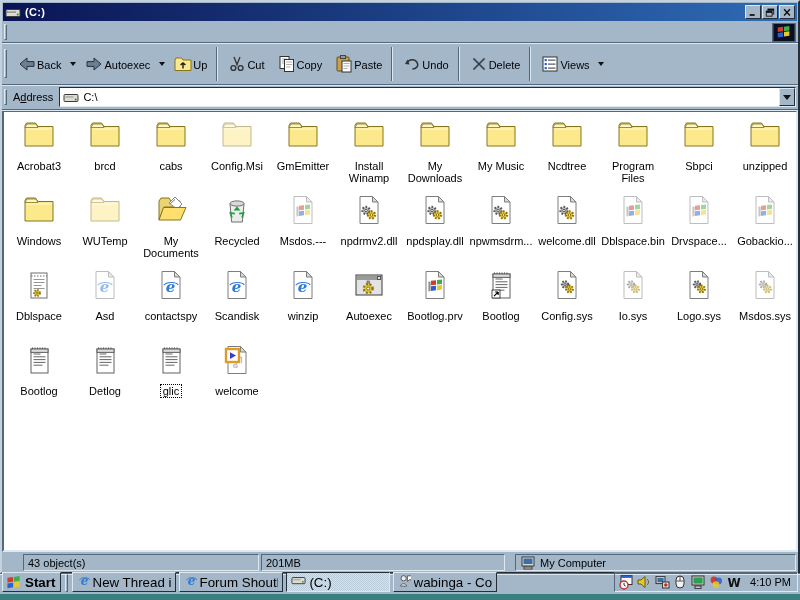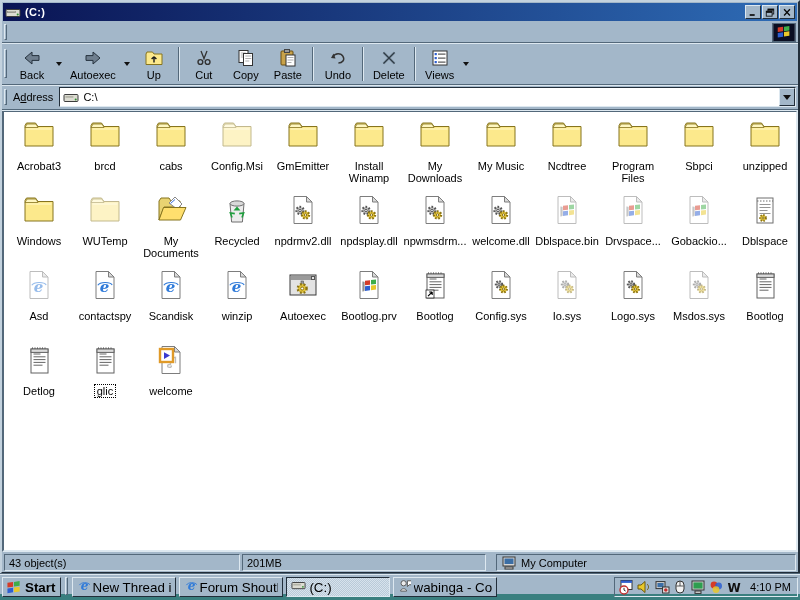--- a/index.html
+++ b/index.html
@@ -26,21 +26,21 @@
   .bar{display:flex;align-items:center;position:relative;border-bottom:1px solid var(--shadow);box-shadow:0 1px 0 var(--hilite);}
   .grip{width:3px;height:80%;margin:0 4px 0 2px;border:1px solid;border-color:var(--hilite) var(--shadow) var(--shadow) var(--hilite);flex:none;}
 
   .menubar{height:21px;}
   .menu-item{padding:3px 7px;cursor:default;}
   .menu-item u{text-decoration:underline;}
   .throbber{margin-left:auto;margin-right:2px;width:24px;height:19px;flex:none;border:1px solid var(--shadow);}
   .throbber svg{width:100%;height:100%;display:block;}
 
   .toolbar{height:42px;padding:2px 0;}
-  .tb-btn{display:flex;flex-direction:column;align-items:center;justify-content:center;height:37px;min-width:42px;padding:1px 5px 0;border:1px solid transparent;}
+  .tb-btn{display:flex;flex-direction:row;align-items:center;justify-content:center;height:37px;min-width:42px;padding:1px 5px 0;border:1px solid transparent;}
   .tb-btn .ticn{width:20px;height:20px;}
   .tb-btn .ticn svg{width:20px;height:20px;display:block;}
   .tb-btn .tlbl{margin-top:1px;white-space:nowrap;}
   .tb-drop{width:11px;height:37px;display:flex;align-items:center;justify-content:center;}
   .tb-drop .arr{width:0;height:0;border-left:3px solid transparent;border-right:3px solid transparent;border-top:4px solid #111;}
   .tb-sep{width:2px;height:34px;margin:0 3px;border-left:1px solid var(--shadow);border-right:1px solid var(--hilite);flex:none;}
 
   .addressbar{height:25px;padding:2px 2px 2px 0;}
   .addr-label{padding:0 6px 0 2px;}
   .addr-combo{flex:1;height:20px;background:#fff;border:1px solid;border-color:var(--dkshadow) var(--hilite) var(--hilite) var(--dkshadow);display:flex;align-items:center;padding-left:3px;position:relative;}
@@ -53,30 +53,30 @@
   .content{flex:1;background:#fff;margin:0;border:2px solid;border-color:var(--shadow) var(--hilite) var(--hilite) var(--shadow);overflow:hidden;}
   .filegrid{display:grid;grid-template-columns:repeat(12,66px);grid-auto-rows:75px;padding:4px 0 0 2px;}
   .file-item{display:flex;flex-direction:column;align-items:center;padding-top:3px;cursor:default;}
   .file-item .ficon{width:32px;height:32px;flex:none;}
   .file-item .ficon svg{width:32px;height:32px;display:block;}
   .file-item.faded .ficon{opacity:.5;}
   .file-item .flbl{margin-top:9px;text-align:center;line-height:12px;max-width:72px;color:#000;padding:0 2px;}
   .file-item .flbl.focusring{outline:1px dotted #000;}
 
   
-  .statusbar{height:20px;background:var(--face);display:flex;align-items:stretch;padding:2px 2px 1px;gap:2px;}
+  .statusbar{height:20px;background:var(--face);display:flex;align-items:stretch;padding:2px 2px 1px;gap:2px;margin-left:19px;}
   .status-panel{border:1px solid;border-color:var(--shadow) var(--hilite) var(--hilite) var(--shadow);display:flex;align-items:center;padding:0 4px;white-space:nowrap;overflow:hidden;}
   .status-panel .sicon{width:16px;height:15px;margin-right:4px;flex:none;}
   .sp1{width:236px;}
   .sp2{width:244px;}
   .sp-gap{width:6px;border:none;}
   .sp3{flex:1;}
 
   
-  .taskbar{position:absolute;left:0;top:574px;width:800px;height:20px;background:var(--face);border-top:1px solid var(--hilite);box-shadow:0 -1px 0 var(--shadow);display:flex;align-items:flex-start;padding:2px 2px 2px 2px;gap:2px;}
+  .taskbar{position:absolute;left:0;top:574px;width:800px;height:20px;background:var(--face);border-top:1px solid var(--hilite);box-shadow:0 -1px 0 var(--shadow);display:flex;align-items:flex-end;padding:2px 2px 2px 2px;gap:2px;}
   .start-btn{height:20px;display:flex;align-items:center;gap:3px;padding:0 5px 0 3px;background:var(--face);font-weight:bold;
     border:1px solid;border-color:var(--hilite) var(--dkshadow) var(--dkshadow) var(--hilite);flex:none;}
   .start-btn svg{width:16px;height:15px;}
   .tb-grip{width:3px;height:18px;border:1px solid;border-color:var(--hilite) var(--shadow) var(--shadow) var(--hilite);flex:none;margin:0 2px;}
   .task-btn{width:104px;height:20px;display:flex;align-items:center;gap:3px;padding:0 4px;background:var(--face);
     border:1px solid;border-color:var(--hilite) var(--dkshadow) var(--dkshadow) var(--hilite);overflow:hidden;white-space:nowrap;flex:none;}
   .task-btn svg{width:15px;height:15px;flex:none;}
   .task-btn span{overflow:hidden;text-overflow:clip;}
   .task-btn.active{border-color:var(--dkshadow) var(--hilite) var(--hilite) var(--dkshadow);
     background:repeating-conic-gradient(#d7e2ec 0% 25%, #b9cad8 0% 50%) 0 0/2px 2px;font-weight:normal;}
@@ -418,20 +418,36 @@
           <span class="ficon">
             <svg viewBox="0 0 32 32">
               <path d="M9 9.5h14l-1.6 18.5H10.6z" fill="#ececec" stroke="#6f6f6f"></path>
               <ellipse cx="16" cy="9.5" rx="7" ry="2.6" fill="#d9d9d9" stroke="#6f6f6f"></ellipse>
               <path d="M12.5 16.5l3.5-4 3.5 4z" fill="#1f9e3d"></path>
               <path d="M11 23.5l-1.6-4.6 4.4.7" fill="none" stroke="#1f9e3d" stroke-width="1.6"></path>
               <path d="M21 23.5l1.6-4.6-4.4.7" fill="none" stroke="#1f9e3d" stroke-width="1.6"></path>
             </svg>
           </span>
           <span class="flbl">Recycled</span>
+        </div>
+        <div class="file-item faded">
+          <span class="ficon">
+            <svg viewBox="0 0 32 32">
+              <path d="M7 2.5h12.5L25 8v21.5H7z" fill="#fff" stroke="#7d7d7d"></path>
+              <path d="M19.5 2.5L25 8h-5.5z" fill="#d9d9d9" stroke="#7d7d7d"></path>
+              <g transform="translate(10,12) skewY(-7)">
+                <rect x="2" y="0" width="5" height="4.6" fill="#d43c28"></rect>
+                <rect x="8" y="0" width="5" height="4.6" fill="#3fae49"></rect>
+                <rect x="2" y="5.6" width="5" height="4.6" fill="#2e5fd0"></rect>
+                <rect x="8" y="5.6" width="5" height="4.6" fill="#e9c82a"></rect>
+                <path d="M0 .5v10M1 1v9" stroke="#444" stroke-width=".7"></path>
+              </g>
+            </svg>
+          </span>
+          <span class="flbl">Msdos.---</span>
         </div>
         <div class="file-item">
           <span class="ficon">
             <svg viewBox="0 0 32 32">
               <path d="M7 2.5h12.5L25 8v21.5H7z" fill="#fff" stroke="#7d7d7d"></path>
               <path d="M19.5 2.5L25 8h-5.5z" fill="#d9d9d9" stroke="#7d7d7d"></path>
               <circle cx="13" cy="16.5" r="3.6" fill="#bdbdbd" stroke="#555" stroke-width="2.2" stroke-dasharray="1.6 1.6"></circle>
               <circle cx="13" cy="16.5" r="1.2" fill="#fff" stroke="#555"></circle>
               <circle cx="18.5" cy="21" r="3.6" fill="#e3c43c" stroke="#8a7313" stroke-width="2.2" stroke-dasharray="1.6 1.6"></circle>
               <circle cx="18.5" cy="21" r="1.2" fill="#fff" stroke="#8a7313"></circle>

